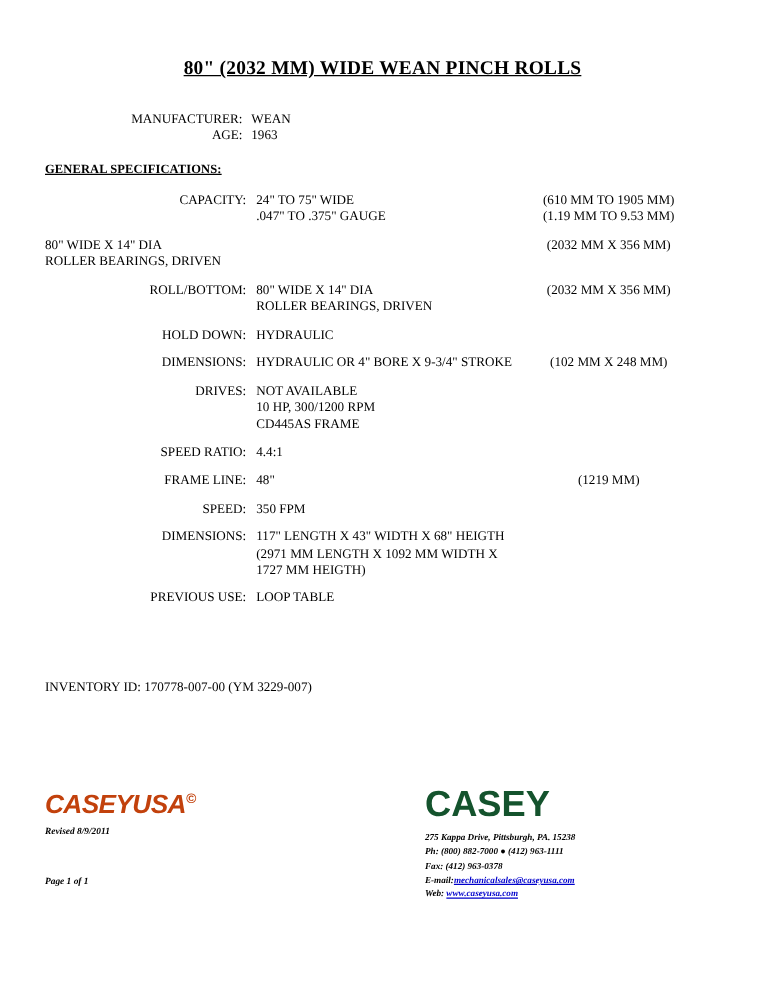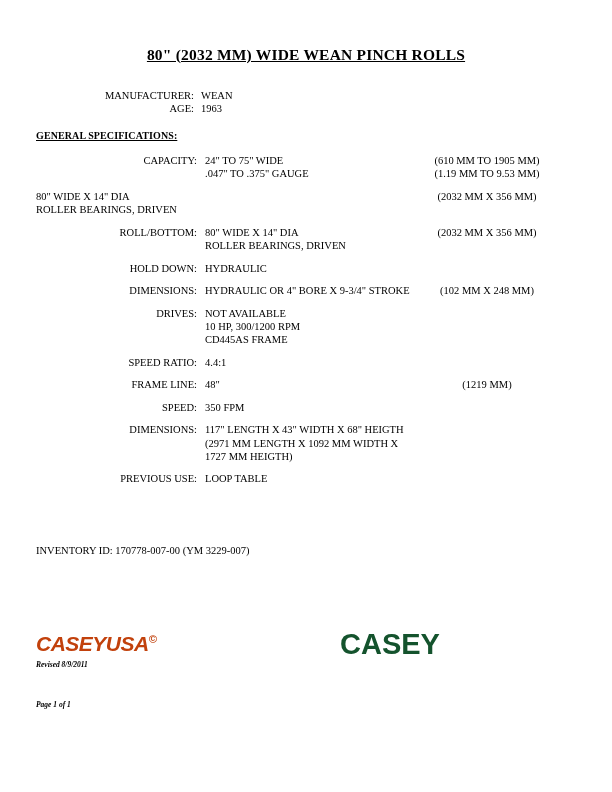--- a/index.html
+++ b/index.html
@@ -276,14 +276,21 @@
 
   <div class="inventory">INVENTORY ID: 170778-007-00 (YM 3229-007)</div>
 
   <div class="logo-left"><span>CASEYUSA</span><span class="reg">©</span></div>
 
   <div class="revised">Revised 8/9/2011</div>
   <div class="page-num">Page 1 of 1</div>
 
   <div class="logo-right">CASEY</div>
 
+  <div class="contact">
+    <div>275 Kappa Drive,  Pittsburgh,  PA.  15238</div>
+    <div>Ph:  (800)  882-7000 ● (412) 963-1111</div>
+    <div>Fax: (412) 963-0378</div>
+    <div><span class="plain">E-mail:</span><a href="#">mechanicalsales@caseyusa.com</a></div>
+    <div><span class="plain">Web:</span> <a href="#">www.caseyusa.com</a></div>
+  </div>
 
 </div>
 
 </body></html>

